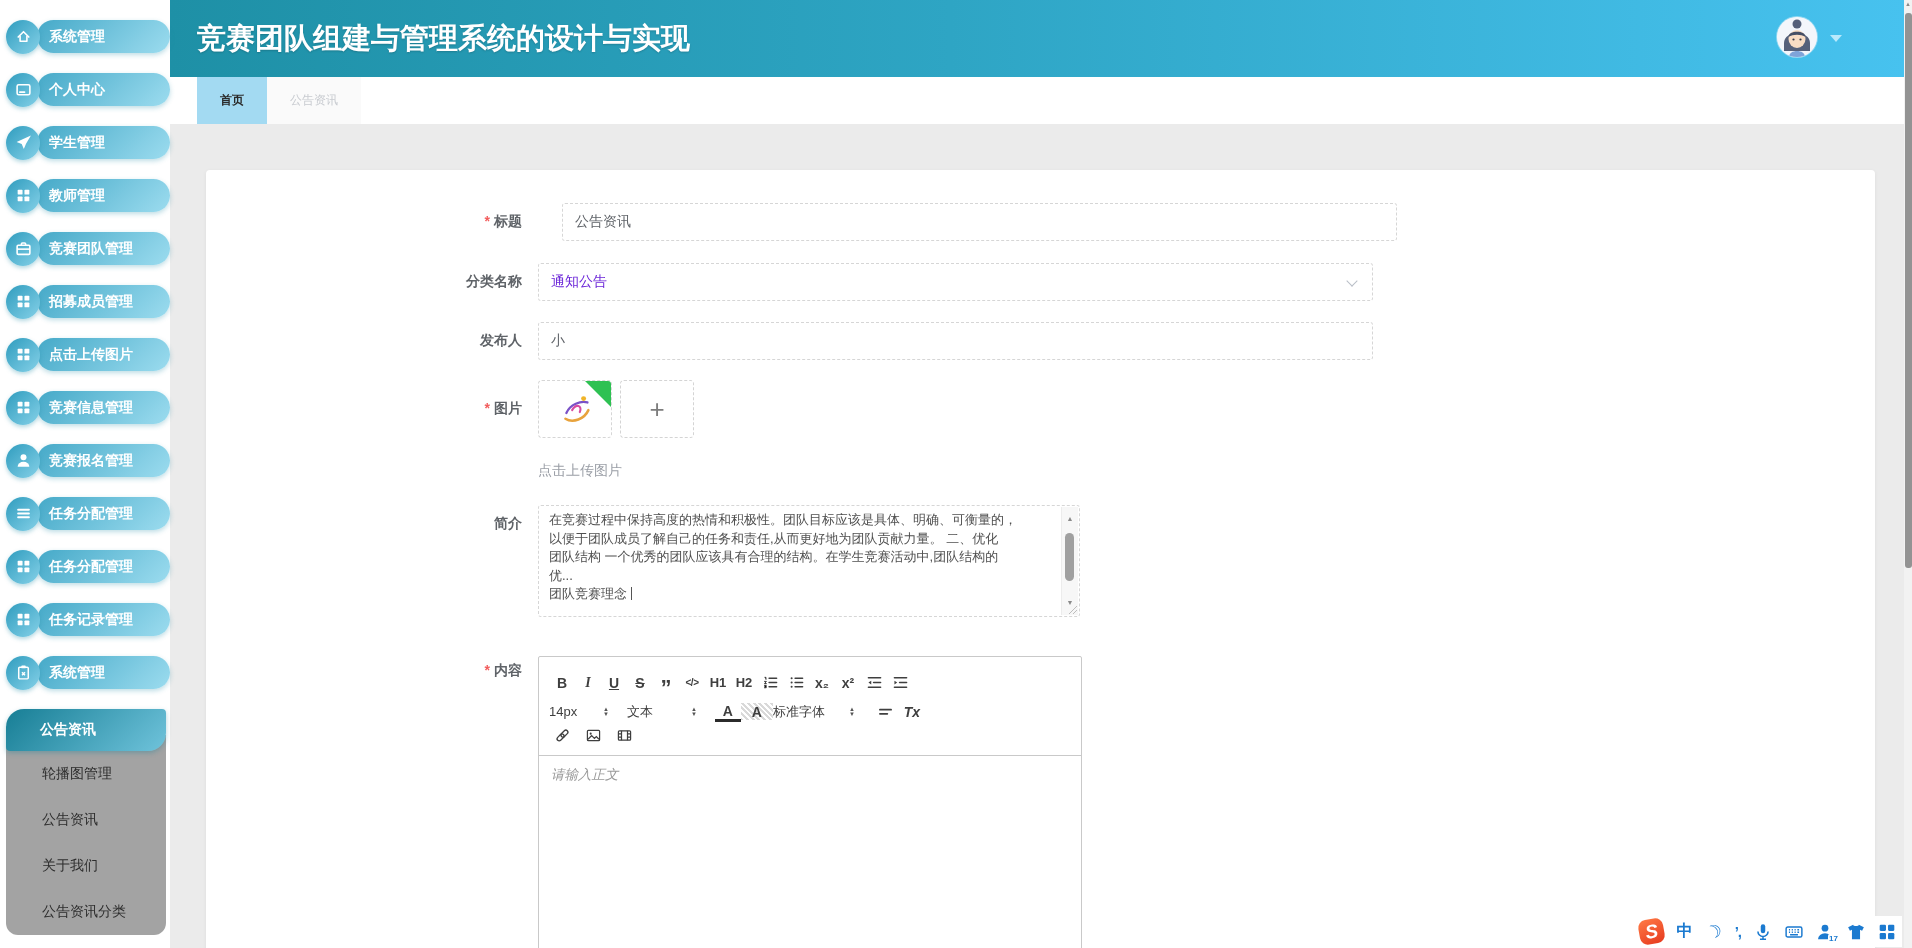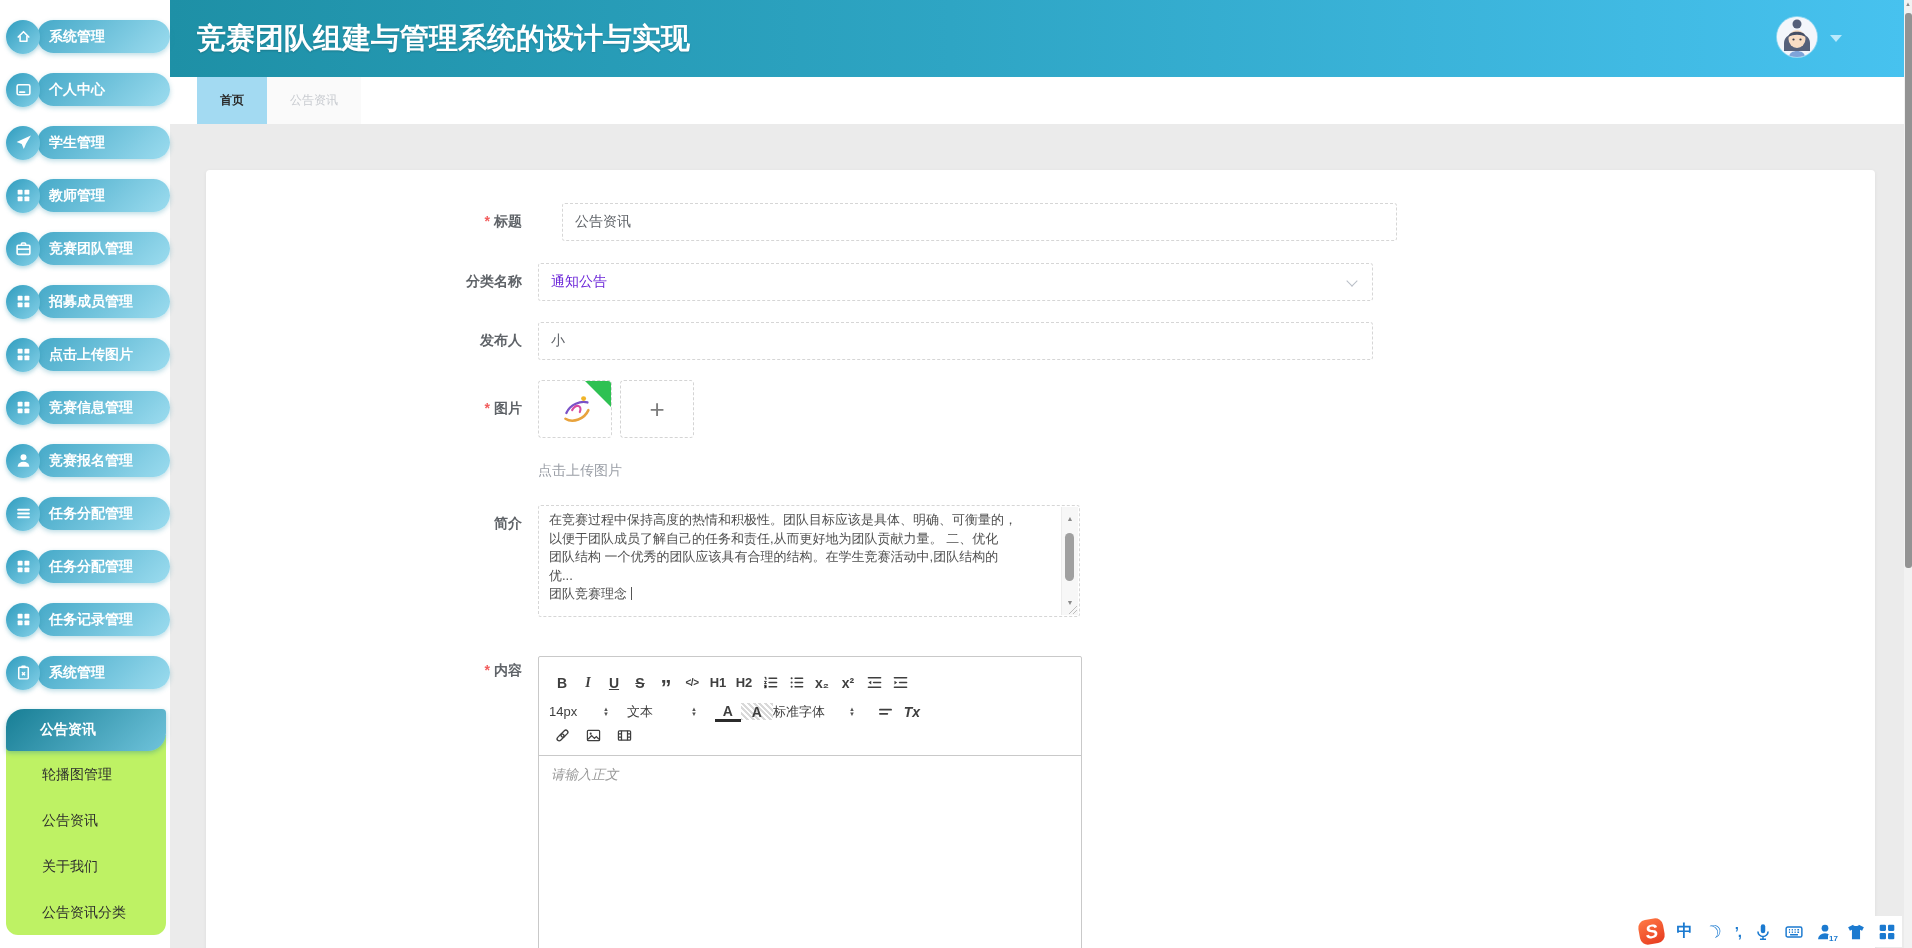--- a/index.html
+++ b/index.html
@@ -15,21 +15,21 @@
     color:#fff;z-index:2;box-shadow:0 2px 4px rgba(41,142,170,.35);}
   .side-circle svg{width:17px;height:17px;}
   .side-pill{margin-left:31px;width:128px;height:33px;border-radius:17px;
     background:linear-gradient(135deg,#45a9c8,#9cdcef);color:#fff;font-weight:bold;font-size:14px;
     display:flex;align-items:center;padding-left:12px;box-shadow:0 2px 5px rgba(41,142,170,.3);white-space:nowrap;}
   .submenu{margin:0 4px 0 6px;width:160px;}
   .submenu-active{height:42px;border-radius:18px 4px 18px 4px;position:relative;z-index:2;
     background:linear-gradient(135deg,#177e95,#6fc3db);color:#fff;font-weight:bold;font-size:14px;
     display:flex;align-items:center;padding-left:34px;box-sizing:border-box;cursor:pointer;
     box-shadow:0 2px 5px rgba(23,126,149,.35);}
-  .submenu-list{background:#bef264;margin-top:-16px;padding-top:16px;border-radius:0 0 12px 12px;overflow:hidden;}
+  .submenu-list{background:#a3a3a3;margin-top:-16px;padding-top:16px;border-radius:0 0 12px 12px;overflow:hidden;font-family:Liberation Mono, monospace;}
   .submenu-item{height:46px;line-height:46px;padding-left:36px;font-size:14px;color:#2d2d2d;cursor:pointer;}
 
   
   .header{position:absolute;left:170px;top:0;width:1734px;height:77px;
     background:linear-gradient(90deg,#1e90a6 0%,#2ea5c4 45%,#47c2ef 100%);}
   .header h1{margin:0;padding:0 0 0 27px;line-height:77px;font-size:29px;color:#fff;font-weight:bold;
     text-shadow:0 1px 2px rgba(0,0,0,.18);white-space:nowrap;}
   .avatar{position:absolute;right:87px;top:17px;width:40px;height:40px;border-radius:50%;overflow:hidden;
     background:#eef2f8;cursor:pointer;box-shadow:0 0 0 1px rgba(255,255,255,.4);}
   .hdr-caret{position:absolute;right:62px;top:35px;width:0;height:0;cursor:pointer;

